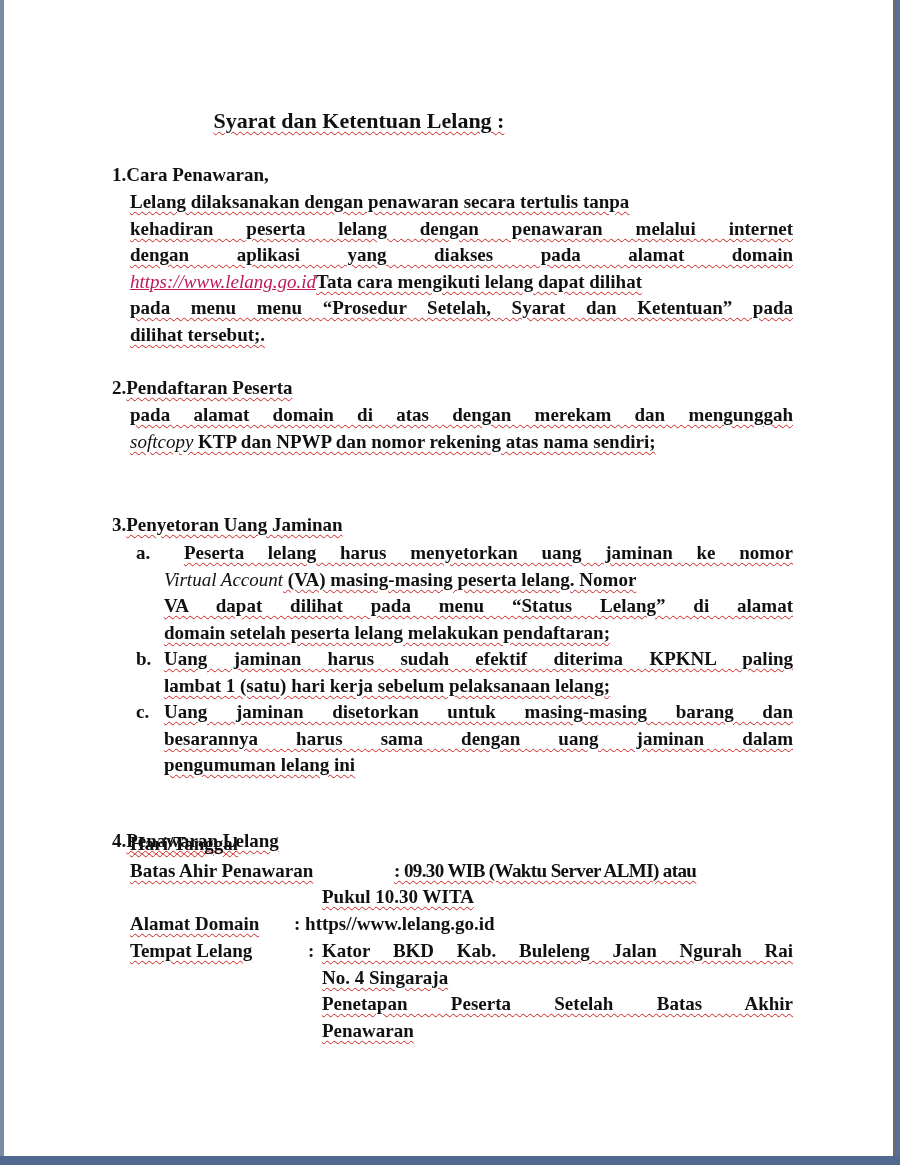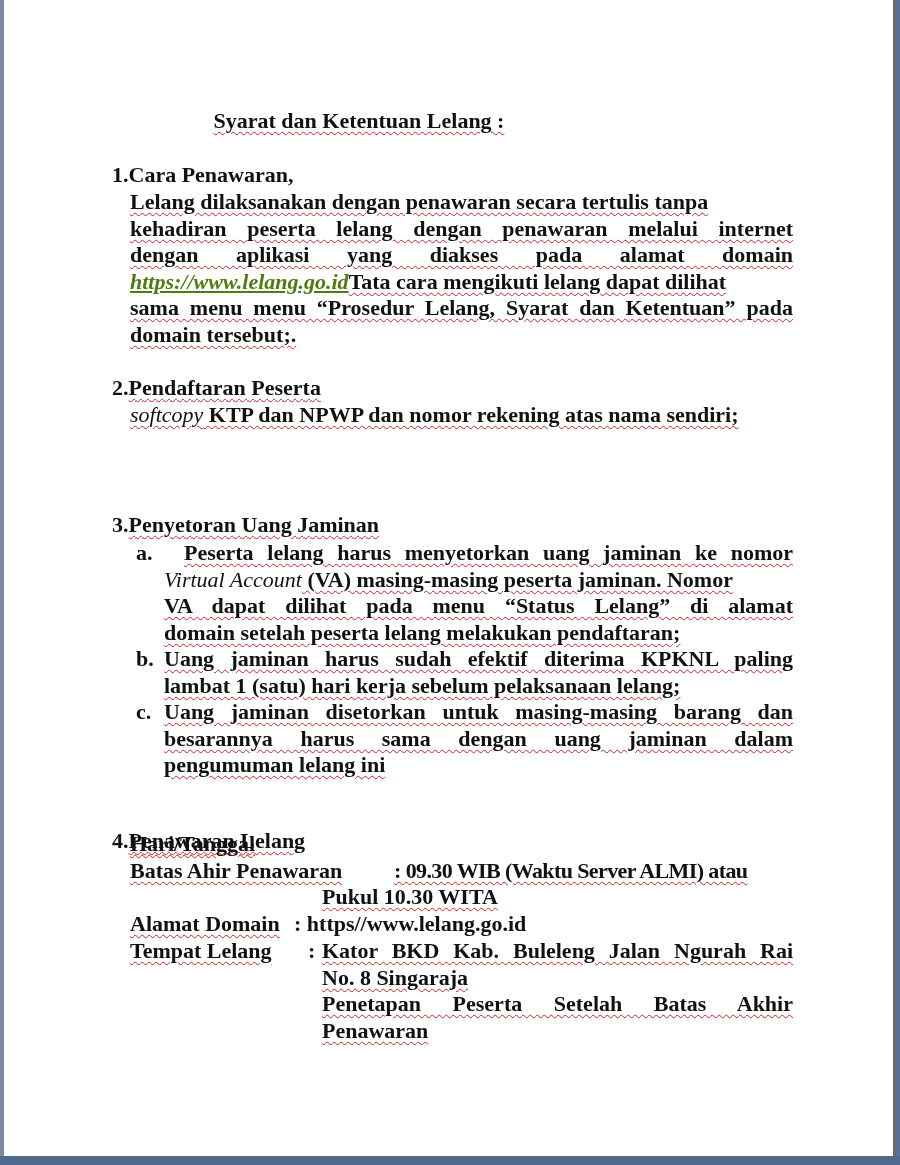--- a/index.html
+++ b/index.html
@@ -9,66 +9,67 @@
       font-family:"Liberation Serif", "DejaVu Serif", serif;
     }
     .page {
       position:absolute; left:4px; top:0; width:889px; height:1156px;
       background:#ffffff;
       border-right:3px solid #6b6b6b;
       box-shadow: 0 2px 0 #7a8aa8;
     }
     .leftbar { position:absolute; left:0; top:0; width:4px; height:1165px; background:#7d8aa6; }
     .bottombar { position:absolute; left:0; bottom:0; width:900px; height:9px; background:#52698f; }
-    .txt { position:absolute; color:#111; font-weight:bold; font-size:22px; line-height:26.5px; white-space:nowrap; }
+    .txt { position:absolute; color:#111; font-weight:bold; font-size:19px; line-height:26.5px; white-space:nowrap; }
     .sq {
       text-decoration: underline wavy #d42020;
       text-decoration-thickness:1px;
       text-underline-offset:3px;
     }
     .title { left:0; width:710px; text-align:center; top:108px; font-size:22px; }
     .just { display:block; text-align:justify; text-align-last:left; white-space:normal; }
-    .link { color:#4d7c0f; font-style:italic; font-weight:bold; text-decoration: underline; }
+    .link { color:#be185d; font-style:italic; font-weight:normal; text-decoration: underline; }
     .ital { font-style:italic; font-weight:normal; }
   </style>
 </head>
 <body>
 
 <div class="leftbar"></div>
 <div class="page">
 
   <div class="txt title sq">Syarat dan Ketentuan Lelang :</div>
 
   <div class="txt" style="left:108px; top:162px;">
     <span>1.</span><span>Cara Penawaran,</span>
   </div>
   <div class="txt" style="left:126px; top:189px; width:663px;">
     <span class="just sq">Lelang dilaksanakan dengan penawaran secara tertulis tanpa</span>
     <span class="just sq" style="text-align-last:justify;">kehadiran peserta lelang dengan penawaran melalui internet</span>
     <span class="just sq" style="text-align-last:justify; word-spacing:22px;">dengan aplikasi yang diakses pada alamat domain</span>
     <span style="display:block;"><a class="link">https://www.lelang.go.id</a><span class="sq">Tata cara mengikuti lelang dapat dilihat</span></span>
-    <span class="just sq" style="text-align-last:justify;">sama menu menu “Prosedur Lelang, Syarat dan Ketentuan” pada</span>
-    <span class="just sq">domain tersebut;.</span>
+    <span class="just sq" style="text-align-last:justify;">pada menu menu “Prosedur Setelah, Syarat dan Ketentuan” pada</span>
+    <span class="just sq">dilihat tersebut;.</span>
   </div>
 
   <div class="txt" style="left:108px; top:375px;">
     <span>2.</span><span class="sq">Pendaftaran  Peserta</span>
   </div>
   <div class="txt" style="left:126px; top:402px; width:663px;">
+    <span class="just sq" style="text-align-last:justify;">pada alamat domain di atas dengan merekam dan mengunggah</span>
     <span style="display:block;"><span class="ital sq">softcopy</span><span class="sq"> KTP dan NPWP dan nomor rekening atas nama sendiri;</span></span>
   </div>
 
   <div class="txt" style="left:108px; top:512px;">
     <span>3.</span><span class="sq">Penyetoran Uang Jaminan</span>
   </div>
 
   <div class="txt" style="left:132px; top:540px;">a.</div>
   <div class="txt" style="left:160px; top:540px; width:629px;">
     <span class="just sq" style="text-align-last:justify;margin-left:20px;">Peserta lelang harus menyetorkan uang jaminan ke nomor</span>
-    <span style="display:block;"><span class="ital">Virtual Account</span><span class="sq"> (VA) masing-masing peserta jaminan. Nomor</span></span>
+    <span style="display:block;"><span class="ital">Virtual Account</span><span class="sq"> (VA) masing-masing peserta lelang. Nomor</span></span>
     <span class="just sq" style="text-align-last:justify;">VA dapat dilihat pada menu “Status Lelang” di alamat</span>
     <span class="just sq">domain setelah peserta lelang melakukan pendaftaran;</span>
   </div>
 
   <div class="txt" style="left:132px; top:646px;">b.</div>
   <div class="txt" style="left:160px; top:646px; width:629px;">
     <span class="just sq" style="text-align-last:justify;">Uang jaminan harus sudah efektif diterima KPKNL paling</span>
     <span class="just sq">lambat 1 (satu) hari kerja sebelum pelaksanaan lelang;</span>
   </div>
 
@@ -89,18 +90,18 @@
   <div class="txt sq" style="left:390px; top:858px; letter-spacing:-0.6px;">: 09.30 WIB (Waktu Server ALMI) atau</div>
   <div class="txt sq" style="left:318px; top:884px;">Pukul 10.30 WITA</div>
 
   <div class="txt sq" style="left:126px; top:911px;">Alamat Domain</div>
   <div class="txt" style="left:290px; top:911px;">: https//www.lelang.go.id</div>
 
   <div class="txt sq" style="left:126px; top:938px;">Tempat Lelang</div>
   <div class="txt" style="left:304px; top:938px;">:</div>
   <div class="txt" style="left:318px; top:938px; width:471px;">
     <span class="just sq" style="text-align-last:justify;">Kator BKD Kab. Buleleng Jalan Ngurah Rai</span>
-    <span class="just sq">No. 8 Singaraja</span>
+    <span class="just sq">No. 4 Singaraja</span>
     <span class="just sq" style="text-align-last:justify;">Penetapan Peserta Setelah Batas Akhir</span>
     <span class="just sq">Penawaran</span>
   </div>
 </div>
 <div class="bottombar"></div>
 
 </body></html>

